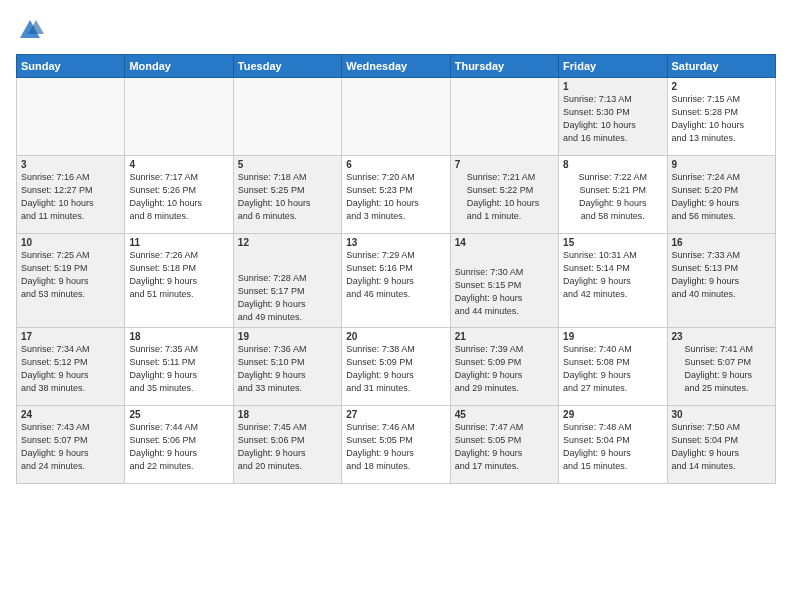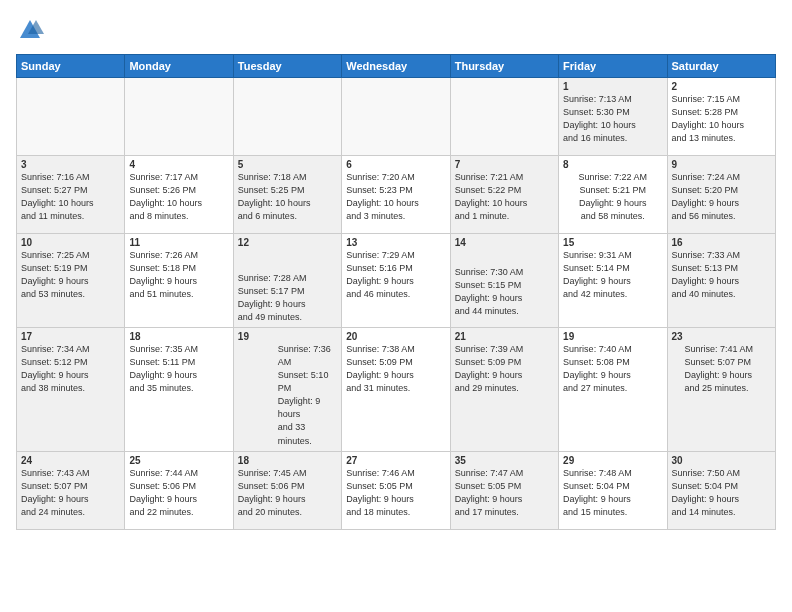--- a/index.html
+++ b/index.html
@@ -137,21 +137,21 @@
             <div class="day-info" style="white-space: pre-line;">Sunrise: 7:15 AM
 Sunset: 5:28 PM
 Daylight: 10 hours
 and 13 minutes.</div>
           </td>
         </tr>
         <tr>
           <td class="shaded">
             <span class="day-num">3</span>
             <div class="day-info" style="white-space: pre-line;">Sunrise: 7:16 AM
-Sunset: 5:27 PM
+Sunset: 12:27 PM
 Daylight: 10 hours
 and 11 minutes.</div>
           </td>
           <td>
             <span class="day-num">4</span>
             <div class="day-info" style="white-space: pre-line;">Sunrise: 7:17 AM
 Sunset: 5:26 PM
 Daylight: 10 hours
 and 8 minutes.</div>
           </td>
@@ -164,21 +164,21 @@
           </td>
           <td>
             <span class="day-num">6</span>
             <div class="day-info" style="white-space: pre-line;">Sunrise: 7:20 AM
 Sunset: 5:23 PM
 Daylight: 10 hours
 and 3 minutes.</div>
           </td>
           <td class="shaded">
             <span class="day-num">7</span>
-            <div class="day-info" style="white-space: pre-line;">Sunrise: 7:21 AM
+            <div class="day-info" style="white-space: pre-line; margin-left: 12px;">Sunrise: 7:21 AM
 Sunset: 5:22 PM
 Daylight: 10 hours
 and 1 minute.</div>
           </td>
           <td>
             <span class="day-num">8</span>
             <div class="day-info" style="white-space: pre-line; text-align: center;">Sunrise: 7:22 AM
 Sunset: 5:21 PM
 Daylight: 9 hours
 and 58 minutes.</div>
@@ -222,21 +222,21 @@
           </td>
           <td class="shaded">
             <span class="day-num">14</span>
             <div class="day-info" style="white-space: pre-line; margin-top: 18px;">Sunrise: 7:30 AM
 Sunset: 5:15 PM
 Daylight: 9 hours
 and 44 minutes.</div>
           </td>
           <td>
             <span class="day-num">15</span>
-            <div class="day-info" style="white-space: pre-line;">Sunrise: 9:31 AM
+            <div class="day-info" style="white-space: pre-line;">Sunrise: 10:31 AM
 Sunset: 5:14 PM
 Daylight: 9 hours
 and 42 minutes.</div>
           </td>
           <td class="shaded">
             <span class="day-num">16</span>
             <div class="day-info" style="white-space: pre-line;">Sunrise: 7:33 AM
 Sunset: 5:13 PM
 Daylight: 9 hours
 and 40 minutes.</div>
@@ -252,21 +252,21 @@
           </td>
           <td>
             <span class="day-num">18</span>
             <div class="day-info" style="white-space: pre-line;">Sunrise: 7:35 AM
 Sunset: 5:11 PM
 Daylight: 9 hours
 and 35 minutes.</div>
           </td>
           <td class="shaded">
             <span class="day-num">19</span>
-            <div class="day-info" style="white-space: pre-line; margin-left: 40px;">Sunrise: 7:36 AM
+            <div class="day-info" style="white-space: pre-line;">Sunrise: 7:36 AM
 Sunset: 5:10 PM
 Daylight: 9 hours
 and 33 minutes.</div>
           </td>
           <td>
             <span class="day-num">20</span>
             <div class="day-info" style="white-space: pre-line;">Sunrise: 7:38 AM
 Sunset: 5:09 PM
 Daylight: 9 hours
 and 31 minutes.</div>
@@ -316,21 +316,21 @@
 and 20 minutes.</div>
           </td>
           <td>
             <span class="day-num">27</span>
             <div class="day-info" style="white-space: pre-line;">Sunrise: 7:46 AM
 Sunset: 5:05 PM
 Daylight: 9 hours
 and 18 minutes.</div>
           </td>
           <td class="shaded">
-            <span class="day-num">35</span>
+            <span class="day-num">45</span>
             <div class="day-info" style="white-space: pre-line;">Sunrise: 7:47 AM
 Sunset: 5:05 PM
 Daylight: 9 hours
 and 17 minutes.</div>
           </td>
           <td>
             <span class="day-num">29</span>
             <div class="day-info" style="white-space: pre-line;">Sunrise: 7:48 AM
 Sunset: 5:04 PM
 Daylight: 9 hours

